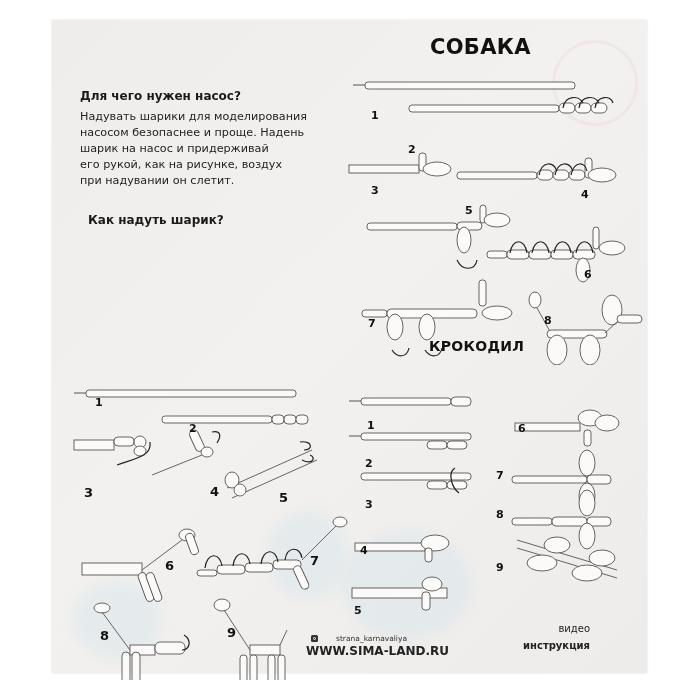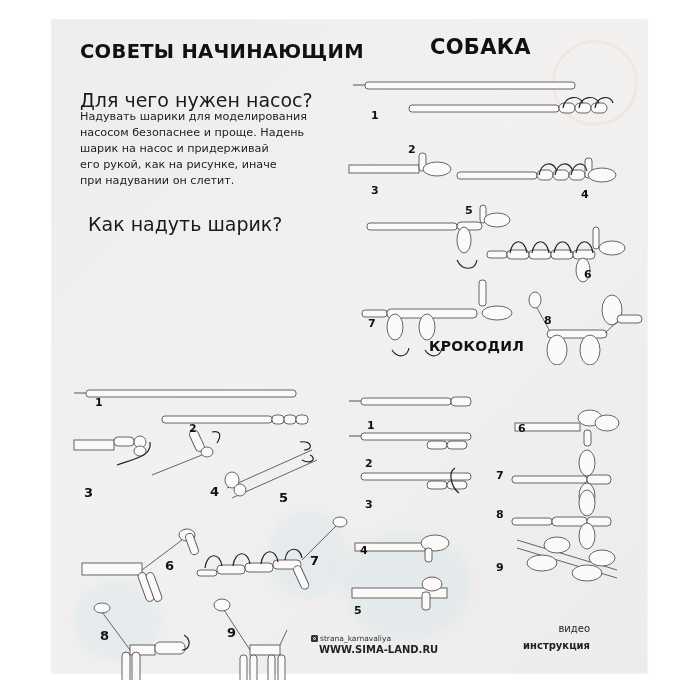--- a/index.html
+++ b/index.html
@@ -1,42 +1,41 @@
 <!DOCTYPE html>
 <html><head>
 <meta charset="utf-8">
 <style>
   html, body { margin:0; padding:0; }
   body { width:700px; height:700px; background:#ffffff; position:relative; overflow:hidden; font-family:"DejaVu Sans", sans-serif; }
   .card { position:absolute; left:52px; top:20px; width:595px; height:653px; background:linear-gradient(135deg,#efedeb 0%,#f3f1ef 45%,#eeecea 100%); box-shadow:0 0 2px rgba(0,0,0,0.15); }
   .abs { position:absolute; }
   .h-main { font-family:"DejaVu Sans", sans-serif; font-weight:bold; color:#111; letter-spacing:0.3px; }
-  .q { font-family:"DejaVu Sans", sans-serif; font-weight:400; font-size:19px; color:#1a1a1a; }
+  .q { font-family:"DejaVu Sans", sans-serif; font-weight:700; font-size:12px; color:#1a1a1a; }
   .p { font-family:"DejaVu Sans", sans-serif; font-size:11.2px; line-height:16px; color:#222; white-space:pre-line; }
   .num { font-family:"DejaVu Sans", sans-serif; font-weight:bold; font-size:11px; color:#111; }
   svg .b { fill:#fbfaf9; stroke:#555; stroke-width:0.9; }
   svg .a { fill:none; stroke:#222; stroke-width:1.2; }
   .blob { position:absolute; border-radius:50%; background:rgba(205,225,235,0.35); filter:blur(6px); }
   .watermark { position:absolute; border-radius:50%; border:3px solid rgba(230,200,205,0.25); }
 </style>
 </head>
 <body>
 
 <div class="card">
   <div class="watermark" style="left:500px;top:20px;width:80px;height:80px;"></div>
   <div class="blob" style="left:290px;top:510px;width:130px;height:110px;"></div>
   <div class="blob" style="left:20px;top:560px;width:90px;height:80px;"></div>
   <div class="blob" style="left:215px;top:490px;width:80px;height:90px;"></div>
 
-  <div class="abs h-main" style="left:28px;top:20px;font-size:19.5px;">СОВЕТЫ НАЧИНАЮЩИМ</div>
   <div class="abs q" style="left:28px;top:69px;">Для чего нужен насос?</div>
   <div class="abs p" style="left:28px;top:89px;">Надувать шарики для моделирования
 насосом безопаснее и проще. Надень
 шарик на насос и придерживай
-его рукой, как на рисунке, иначе
+его рукой, как на рисунке, воздух
 при надувании он слетит.</div>
   <div class="abs q" style="left:36px;top:193px;">Как надуть шарик?</div>
 
   <div class="abs h-main" style="left:378px;top:15px;font-size:21px;font-weight:bold;">СОБАКА</div>
   <svg class="abs" style="left:295px;top:55px;" width="300" height="290">
 
     <rect class="b" x="18" y="7" width="210" height="7" rx="3"></rect>
       <line x1="6" y1="10" x2="18" y2="10" stroke="#555"></line>
 
     <rect class="b" x="62" y="30" width="150" height="7" rx="3"></rect>
@@ -224,24 +223,24 @@
   <div class="abs num" style="left:315px;top:399px;">1</div>
   <div class="abs num" style="left:313px;top:437px;">2</div>
   <div class="abs num" style="left:313px;top:478px;">3</div>
   <div class="abs num" style="left:308px;top:524px;">4</div>
   <div class="abs num" style="left:302px;top:584px;">5</div>
   <div class="abs num" style="left:466px;top:402px;">6</div>
   <div class="abs num" style="left:444px;top:449px;">7</div>
   <div class="abs num" style="left:444px;top:488px;">8</div>
   <div class="abs num" style="left:444px;top:541px;">9</div>
 
-  <div class="abs" style="left:259px;top:614px;font-size:7.5px;color:#333;display:flex;align-items:center;gap:2px;">
+  <div class="abs" style="left:259px;top:614px;font-size:7.5px;color:#333;display:flex;align-items:center;gap:18px;">
     <span style="display:inline-block;width:7px;height:7px;background:#333;border-radius:1.5px;position:relative;">
         <span style="position:absolute;left:2px;top:2px;width:3px;height:3px;border:0.7px solid #fff;border-radius:50%;box-sizing:border-box;"></span>
       </span>
     <span>strana_karnavaliya</span>
   </div>
-  <div class="abs" style="left:267px;top:624px;font-size:10px;font-weight:bold;color:#222;">WWW.SIMA-LAND.RU</div>
+  <div class="abs" style="left:254px;top:624px;font-size:12px;font-weight:bold;color:#222;">WWW.SIMA-LAND.RU</div>
   <div class="abs" style="left:420px;top:600px;font-size:10px;color:#222;text-align:right;width:118px;line-height:17px;">
     <div style="text-align:right;">видео</div>
     <div style="text-align:right;font-weight:bold;">инструкция</div>
   </div>
 </div>
 
 </body></html>

